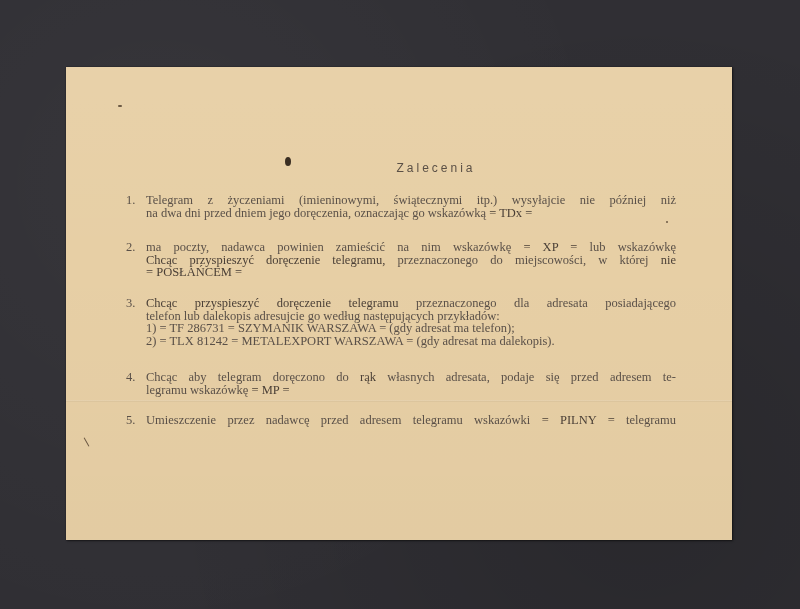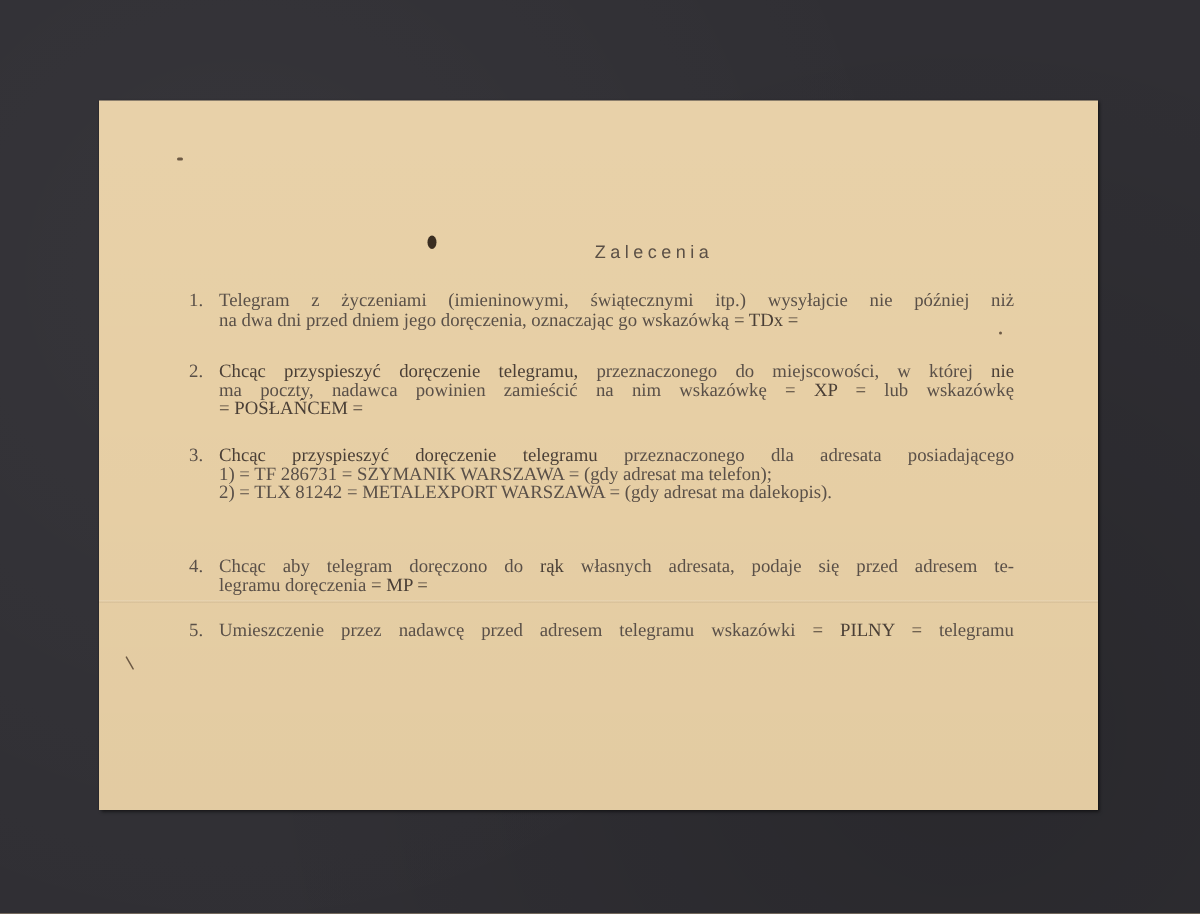--- a/index.html
+++ b/index.html
@@ -70,36 +70,37 @@
   <div class="items">
 
     <div class="item item1">
       <span class="num">1.</span>
       <p class="full">Telegram z życzeniami (imieninowymi, świątecznymi itp.) wysyłajcie nie później niż</p>
       <p><span>na dwa dni przed dniem jego doręczenia, oznaczając go wskazówką </span><b>= TDx =</b></p>
     </div>
 
     <div class="item item2">
       <span class="num">2.</span>
+      <p class="full"><span>ma poczty, nadawca powinien zamieścić na nim wskazówkę </span><b>= XP =</b><span> lub wskazówkę</span></p>
       <p class="full"><b>Chcąc przyspieszyć doręczenie telegramu,</b><span> przeznaczonego do miejscowości, w której </span><b>nie</b></p>
-      <p class="full"><span>ma poczty, nadawca powinien zamieścić na nim wskazówkę </span><b>= XP =</b><span> lub wskazówkę</span></p>
       <p><b>= POSŁAŃCEM =</b></p>
     </div>
 
     <div class="item item3">
       <span class="num">3.</span>
       <p class="full"><b>Chcąc przyspieszyć doręczenie telegramu</b><span> przeznaczonego dla adresata posiadającego</span></p>
+      <p>telefon lub dalekopis adresujcie go według następujących przykładów:</p>
       <p>1) = TF 286731 = SZYMANIK WARSZAWA = (gdy adresat ma telefon);</p>
       <p>2) = TLX 81242 = METALEXPORT WARSZAWA = (gdy adresat ma dalekopis).</p>
     </div>
 
     <div class="item item4">
       <span class="num">4.</span>
       <p class="full"><span>Chcąc aby telegram doręczono do </span><b>rąk</b><span> własnych adresata, podaje się przed adresem te-</span></p>
-      <p><span>legramu doręczenia </span><b>= MP =</b></p>
+      <p><span>legramu wskazówkę </span><b>= MP =</b></p>
     </div>
 
     <div class="item item5">
       <span class="num">5.</span>
       <p class="full"><span>Umieszczenie przez nadawcę przed adresem telegramu wskazówki </span><b>= PILNY =</b><span> telegramu</span></p>
     </div>
 
   </div>
 </div>
 

